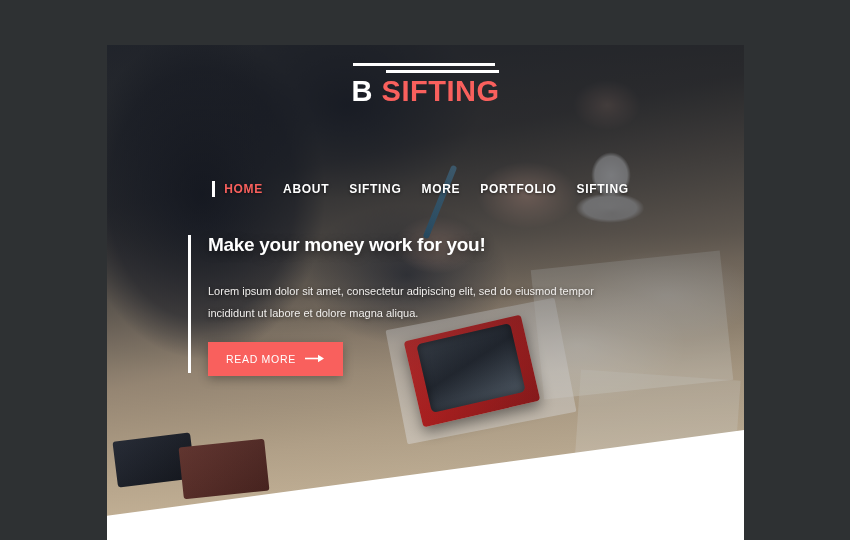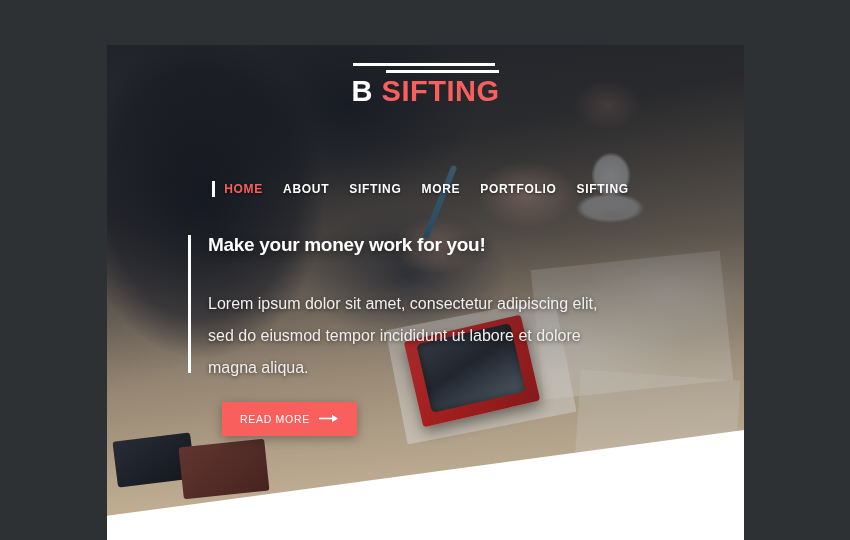--- a/index.html
+++ b/index.html
@@ -162,33 +162,32 @@
     width:3px; height:138px; background:#ffffff;
   }
   .hero-inner { padding-left:20px; }
   .hero-title {
     color:#ffffff; font-size:19px; font-weight:bold;
     letter-spacing:-.3px; line-height:1.1;
     text-shadow:0 2px 8px rgba(0,0,0,.5);
     white-space:nowrap;
   }
   .hero-sub {
-    color:#f0eeec; font-size:16px; line-height:2.0;
-    margin-top:32px; max-width:400px;
+    color:#f0eeec; font-size:11px; line-height:2.0;
+    margin-top:24px; max-width:400px;
     text-shadow:0 1px 4px rgba(0,0,0,.6);
   }
   .read-more-btn {
     display:inline-flex; align-items:center; gap:9px;
     margin-top:18px;
     background:#f9605d; border:none;
     color:#ffffff; font-family:inherit;
     font-size:10.5px; font-weight:normal; letter-spacing:.7px;
     padding:11px 18px; cursor:pointer;
     box-shadow:0 3px 10px rgba(0,0,0,.3);
-    margin-left:14px;
   }
   .arrow-ico { display:inline-block; line-height:1; }
   .arrow-ico svg { display:block; }
 </style>
 </head>
 <body>
 
 <div id="page-backdrop">
 
   <div id="site-canvas">

